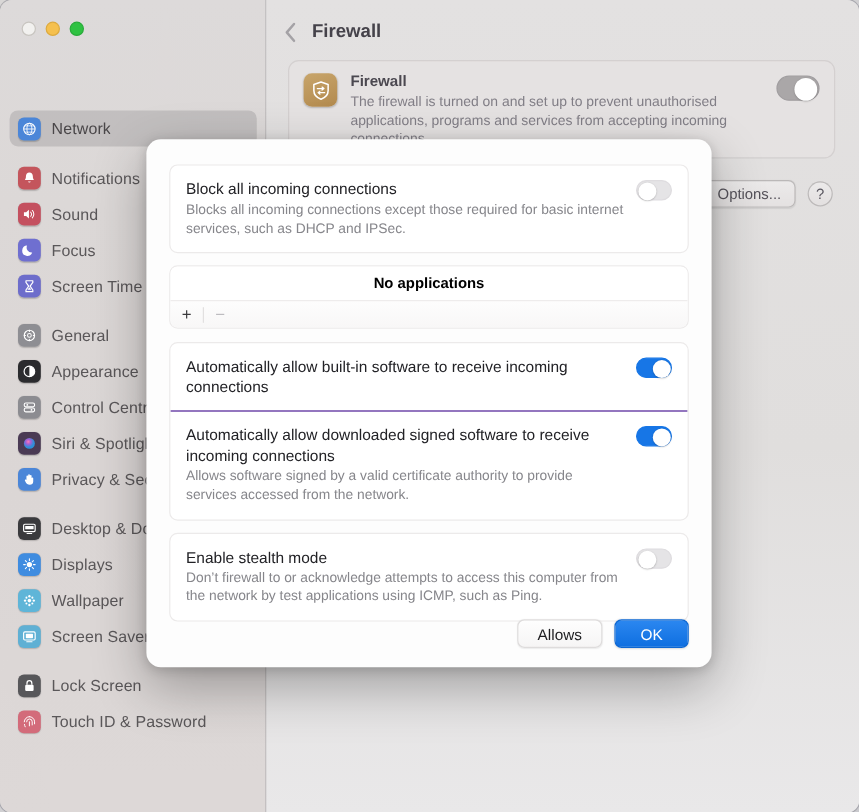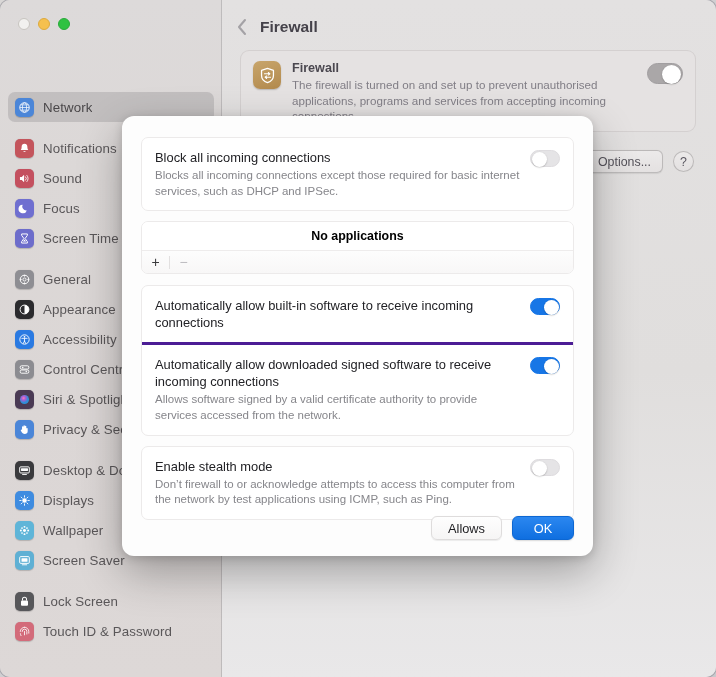--- a/index.html
+++ b/index.html
@@ -121,21 +121,21 @@
     box-shadow:0 16px 44px rgba(0,0,0,.30), 0 2px 10px rgba(0,0,0,.16);
     overflow:hidden;
   }
   #sheet-body { padding:21px 19px 0 19px; }
 
   .group {
     background:#ffffff; border:1px solid #eceaea; border-radius:7px;
     overflow:hidden; margin-bottom:10px;
   }
   .row { display:flex; align-items:flex-start; padding:11px 13px; gap:10px; }
-  .row + .row { border-top:3px solid #4c1d95; }
+  .row + .row { border-top:1px solid #4c1d95; }
   .row-text { flex:1; min-width:0; }
   .row-title { font-size:12.9px; font-weight:normal; color:#222226; line-height:1.32; }
   .row-desc { font-size:11.5px; color:#86868b; line-height:1.36; margin-top:2px; }
   .row .sw { flex:0 0 auto; margin-top:1px; }
 
   
   #apps-group { margin-bottom:11px; }
   #apps-list {
     height:28px; display:flex; align-items:center; justify-content:center;
     background:#fff;
@@ -264,30 +264,20 @@
             <span class="nav-label">General</span>
           </div>
           <div class="nav-item">
             <span class="ico" style="background: rgb(43, 43, 46);">
               <svg width="13" height="13" viewBox="0 0 20 20">
                 <circle cx="10" cy="10" r="6.8" fill="none" stroke="#fff" stroke-width="1.5"></circle>
                 <path d="M10 3.2a6.8 6.8 0 0 1 0 13.6z" fill="#fff"></path>
               </svg>
             </span>
             <span class="nav-label">Appearance</span>
-          </div>
-          <div class="nav-item">
-            <span class="ico" style="background: rgb(42, 122, 226);">
-              <svg width="13" height="13" viewBox="0 0 20 20">
-                <circle cx="10" cy="10" r="7.2" fill="none" stroke="#fff" stroke-width="1.4"></circle>
-                <circle cx="10" cy="5.9" r="1.3" fill="#fff"></circle>
-                <path d="M5.9 8.2h8.2M10 8.6v4M10 12.6l-2 3.4M10 12.6l2 3.4" stroke="#fff" stroke-width="1.3" stroke-linecap="round" fill="none"></path>
-              </svg>
-            </span>
-            <span class="nav-label">Accessibility</span>
           </div>
           <div class="nav-item">
             <span class="ico" style="background: rgb(140, 140, 145);">
               <svg width="13" height="13" viewBox="0 0 20 20">
                 <rect x="3.4" y="4.3" width="13.2" height="5" rx="2" fill="none" stroke="#fff" stroke-width="1.4"></rect>
                 <circle cx="7.3" cy="6.8" r="1.2" fill="#fff"></circle>
                 <rect x="3.4" y="10.7" width="13.2" height="5" rx="2" fill="none" stroke="#fff" stroke-width="1.4"></rect>
                 <circle cx="12.7" cy="13.2" r="1.2" fill="#fff"></circle>
               </svg>
             </span>

